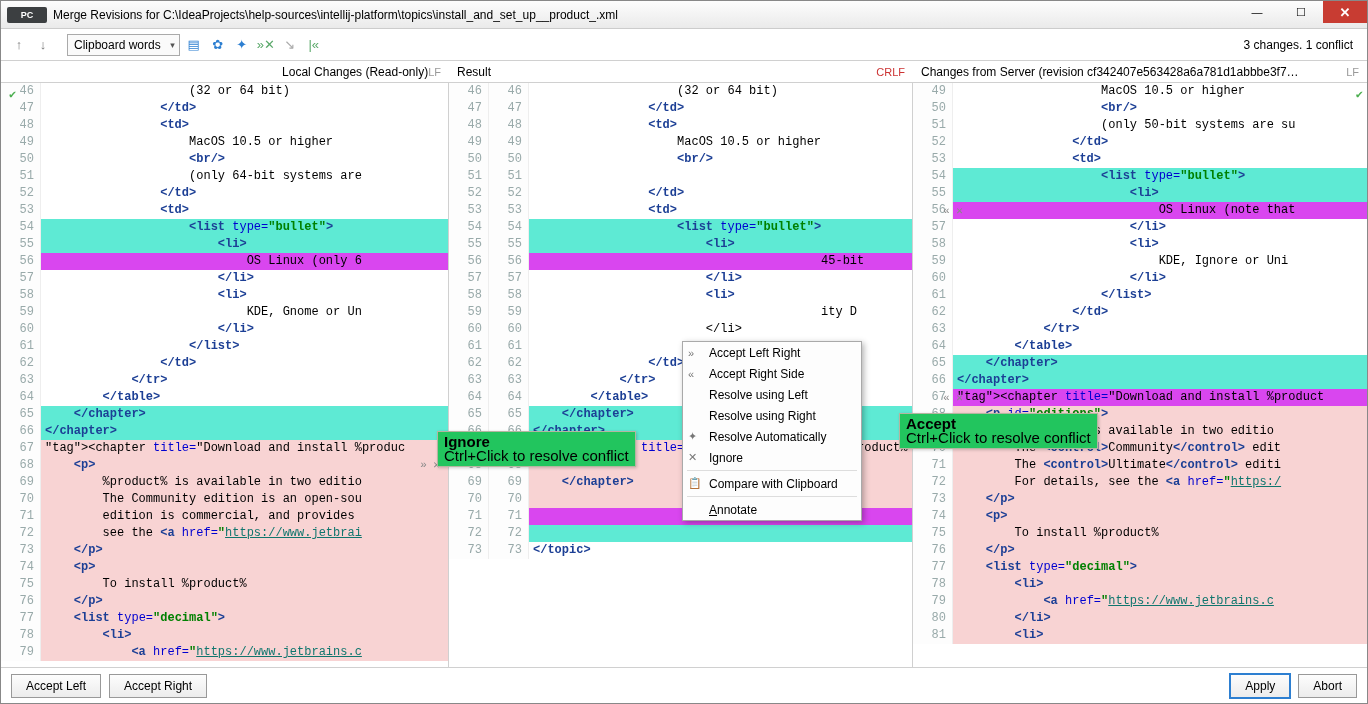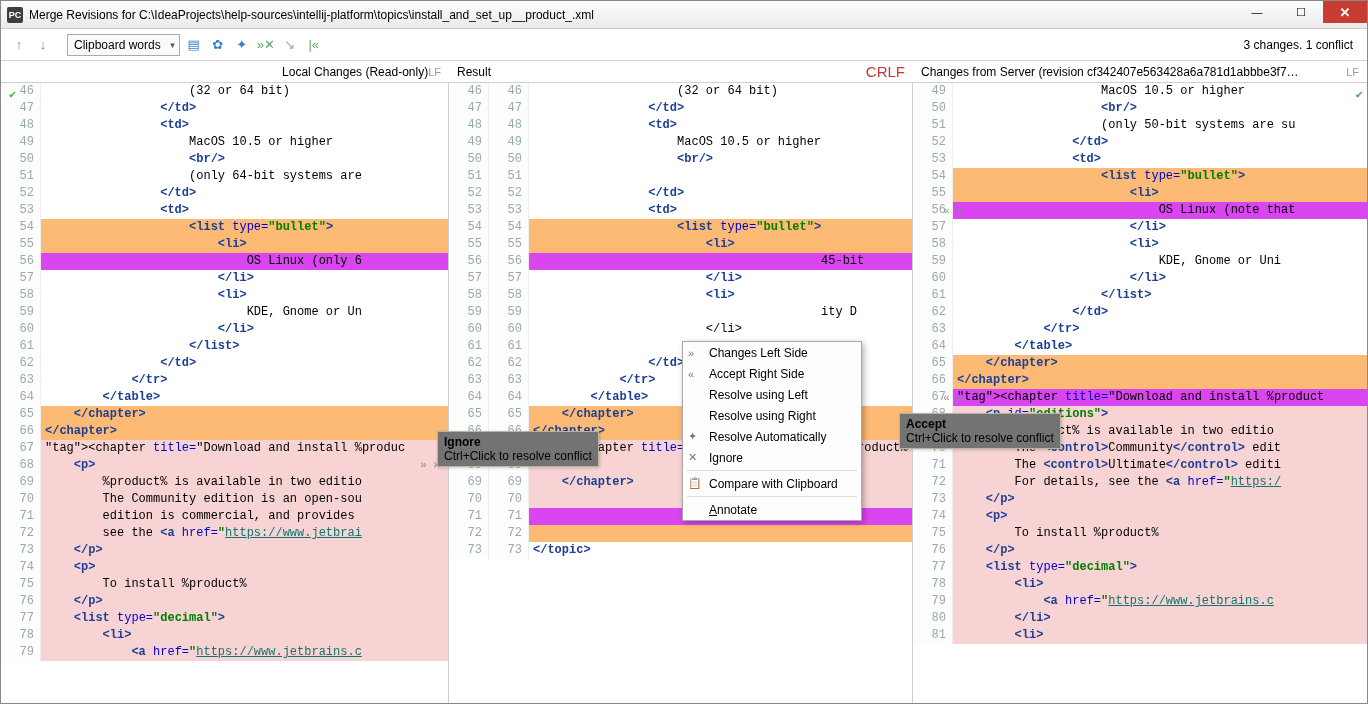--- a/index.html
+++ b/index.html
@@ -1,59 +1,59 @@
 <!DOCTYPE html>
 <html><head>
 <meta charset="utf-8">
 <style>
 * { box-sizing: border-box; margin: 0; padding: 0; }
 body { font-family: "Segoe UI", Tahoma, sans-serif; font-size: 12px; background: #fff; color: #000; overflow: hidden; }
 .window { width: 1368px; height: 704px; border: 1px solid #888; display: flex; flex-direction: column; background: #fff; }
 .titlebar { height: 28px; background: linear-gradient(#fdfdfd,#eaeaea); border-bottom: 1px solid #ccc; display: flex; align-items: center; padding-left: 6px; position: relative; }
-.titlebar .icon { width:16px; height:16px; background:#3c3f41; border-radius:2px; display:inline-flex; align-items:center; justify-content:center; color:#fff; font-size:9px; font-weight:bold; margin-right:6px;}
+.titlebar .icon { width:40px; height:16px; background:#3c3f41; border-radius:2px; display:inline-flex; align-items:center; justify-content:center; color:#fff; font-size:9px; font-weight:bold; margin-right:6px;}
 .titlebar .title { font-size: 12px; color:#000;}
 .winbtns { position:absolute; right:0; top:0; display:flex; }
 .winbtn { width:44px; height:22px; display:flex; align-items:center; justify-content:center; font-size:11px; }
 .winbtn.close { background:#c83c32; color:#fff; font-weight:bold; font-size:13px;}
 .toolbar { height:32px; display:flex; align-items:center; padding: 0 8px; gap:4px; border-bottom: 1px solid #d0d0d0; }
 .tb-btn { width:20px; height:20px; display:flex; align-items:center; justify-content:center; color:#777; font-size:13px;}
 .tb-btn.blue { color:#2d7fd1; }
 .tb-btn.green { color:#59a869; }
 .tb-sep { width:6px;}
 .tb-select { height:22px; border:1px solid #aaa; background:#fafafa; padding: 0 18px 0 6px; font-size:12px; position:relative; display:flex; align-items:center;}
 .tb-select::after { content:"▾"; position:absolute; right:4px; font-size:9px; color:#555;}
 .status-right { margin-left:auto; color:#000; font-size:12px; padding-right:6px;}
 .header-row { height:22px; display:flex; border-bottom:1px solid #d0d0d0; font-size:12px;}
 .header-cell { display:flex; align-items:center; padding:0 8px; }
 .header-cell.left { width:448px; justify-content:flex-end;}
 .header-cell.mid { width:464px; justify-content:space-between;}
 .header-cell.right { flex:1; justify-content:space-between;}
 .lf { color:#999; font-size:11px;}
-.crlf { color:#c33; font-size:15px;}
+.crlf { color:#c33; font-size:11px;}
 .body-area { flex:1; display:flex; position:relative; overflow:hidden;}
 .pane { height:100%; overflow:hidden; position:relative; font-family: Consolas,"Courier New",monospace; font-size:12px; line-height:17px;}
 .pane-left { width:448px; border-right:1px solid #d0d0d0;}
 .pane-mid { width:464px; border-right:1px solid #d0d0d0;}
 .pane-right { flex:1;}
 .gutter-num { width:40px; text-align:right; padding-right:6px; color:#9aa; background:#fdfdfd; border-right:1px solid #eee;}
 .gutter2 { width:40px; text-align:right; padding-right:6px; color:#9aa; background:#fdfdfd; border-right:1px solid #eee;}
 .row { display:flex; height:17px; white-space:pre;}
 .code { padding-left:4px; flex:1; overflow:hidden;}
 .hl-blue { background:#d946ef; }
 .hl-red { background:#f8d3d3; }
-.hl-lblue { background:#fdba74;align-items:flex-end;}
+.hl-lblue { background:#5eead4;align-items:flex-end;}
 .tag { color:#1c3f95; font-weight:bold;}
 .attr { color:#0000d0;}
 .str { color:#008000; font-weight:bold;}
 .lnk { color:#0f766e; text-decoration:underline;}
 .context-menu { position:absolute; left:681px; top:258px; width:180px; background:#fdfdfd; border:1px solid #a9a9a9; box-shadow:2px 2px 6px rgba(0,0,0,0.3); z-index:50; font-size:12px;}
 .cm-item { height:21px; display:flex; align-items:center; padding:0 8px 0 26px; position:relative;}
 .cm-sep { height:1px; background:#ddd; margin:2px 4px;}
 .cm-icon { position:absolute; left:5px; font-size:11px; color:#777;}
-.tooltip { position:absolute; background:#737373; border:1px solid #b5b5a0; padding:3px 6px; font-size:12px; box-shadow:1px 1px 3px rgba(0,0,0,0.2); z-index:60; line-height:14px;}
+.tooltip { position:absolute; background:#22c55e; border:1px solid #b5b5a0; padding:3px 6px; font-size:15px; box-shadow:1px 1px 3px rgba(0,0,0,0.2); z-index:60; line-height:14px;}
 .tooltip .t-title { font-weight:bold; display:block;}
 .footer { height:36px; border-top:1px solid #d0d0d0; display:flex; align-items:center; padding:0 10px; gap:8px;}
 .btn { height:24px; padding: 0 14px; border:1px solid #999; background:linear-gradient(#fdfdfd,#ececec); font-size:12px; cursor:pointer;}
 .btn.primary { border:1px solid #2d7fd1; outline:1px solid #2d7fd1; color:#000;}
 .check { position:absolute; left:8px; top:4px; color:#4caf50; font-size:12px;}
 .rcheck { position:absolute; right:4px; top:4px; color:#4caf50; font-size:12px;}
 .action-icons { position:absolute; font-size:11px; color:#888; display:flex; gap:2px;}
 </style>
 </head>
 <body>
@@ -177,21 +177,21 @@
           <div class="row "><div class="gutter-num">49</div><div class="code">                    MacOS 10.5 or higher</div></div>
           <div class="row "><div class="gutter-num">50</div><div class="code"><span class="tag">                    &lt;br/&gt;</span></div></div>
           <div class="row "><div class="gutter-num">51</div><div class="code">                    (only 50-bit systems are su</div></div>
           <div class="row "><div class="gutter-num">52</div><div class="code"><span class="tag">                &lt;/td&gt;</span></div></div>
           <div class="row "><div class="gutter-num">53</div><div class="code"><span class="tag">                &lt;td&gt;</span></div></div>
           <div class="row hl-lblue"><div class="gutter-num">54</div><div class="code">                    <span class="tag">&lt;list</span> <span class="attr">type=</span><span class="str">"bullet"</span><span class="tag">&gt;</span></div></div>
           <div class="row hl-lblue"><div class="gutter-num">55</div><div class="code"><span class="tag">                        &lt;li&gt;</span></div></div>
           <div class="row hl-blue"><div class="gutter-num">56</div><div class="code">                            OS Linux (note that</div></div>
           <div class="row "><div class="gutter-num">57</div><div class="code"><span class="tag">                        &lt;/li&gt;</span></div></div>
           <div class="row "><div class="gutter-num">58</div><div class="code"><span class="tag">                        &lt;li&gt;</span></div></div>
-          <div class="row "><div class="gutter-num">59</div><div class="code">                            KDE, Gnome or Uni</div></div>
+          <div class="row "><div class="gutter-num">59</div><div class="code">                            KDE, Ignore or Uni</div></div>
           <div class="row "><div class="gutter-num">60</div><div class="code"><span class="tag">                        &lt;/li&gt;</span></div></div>
           <div class="row "><div class="gutter-num">61</div><div class="code"><span class="tag">                    &lt;/list&gt;</span></div></div>
           <div class="row "><div class="gutter-num">62</div><div class="code"><span class="tag">                &lt;/td&gt;</span></div></div>
           <div class="row "><div class="gutter-num">63</div><div class="code"><span class="tag">            &lt;/tr&gt;</span></div></div>
           <div class="row "><div class="gutter-num">64</div><div class="code"><span class="tag">        &lt;/table&gt;</span></div></div>
           <div class="row hl-lblue"><div class="gutter-num">65</div><div class="code"><span class="tag">    &lt;/chapter&gt;</span></div></div>
           <div class="row hl-lblue"><div class="gutter-num">66</div><div class="code"><span class="tag">&lt;/chapter&gt;</span></div></div>
           <div class="row hl-blue"><div class="gutter-num">67</div><div class="code"><span class="&lt;span">"tag"</span>&gt;&lt;chapter <span class="attr">title=</span>"Download and install %product</div></div>
           <div class="row hl-red"><div class="gutter-num">68</div><div class="code">    <span class="tag">&lt;p</span> <span class="attr">id=</span><span class="str">"editions"</span><span class="tag">&gt;</span></div></div>
           <div class="row hl-red"><div class="gutter-num">69</div><div class="code">        %product% is available in two editio</div></div>
@@ -208,21 +208,21 @@
           <div class="row hl-red"><div class="gutter-num">80</div><div class="code"><span class="tag">        &lt;/li&gt;</span></div></div>
           <div class="row hl-red"><div class="gutter-num">81</div><div class="code"><span class="tag">        &lt;li&gt;</span></div></div>
         </div>
       <div class="action-icons" style="left:30px; top:120px;">« ✕</div>
       <div class="action-icons" style="left:30px; top:307px;">« ✕</div>
     </div>
 
     <div class="context-menu" id="ctx">
         <div class="cm-item">
           <span class="cm-icon">»</span>
-          <span>Changes Left Side</span>
+          <span>Accept Left Right</span>
         </div>
         <div class="cm-item">
           <span class="cm-icon">«</span>
           <span>Accept Right Side</span>
         </div>
         <div class="cm-item">
           <span class="cm-icon"></span>
           <span>Resolve using Left</span>
         </div>
         <div class="cm-item">
@@ -252,13 +252,20 @@
     <div class="tooltip" style="left:436px; top:348px;">
       <span class="t-title">Ignore</span>
       <span>Ctrl+Click to resolve conflict</span>
     </div>
     <div class="tooltip" style="left:898px; top:330px;">
       <span class="t-title">Accept</span>
       <span>Ctrl+Click to resolve conflict</span>
     </div>
   </div>
 
+  <div class="footer">
+    <button class="btn">Accept Left</button>
+    <button class="btn">Accept Right</button>
+    <div style="flex:1"></div>
+    <button class="btn primary">Apply</button>
+    <button class="btn">Abort</button>
+  </div>
 </div>
 
 </body></html>

